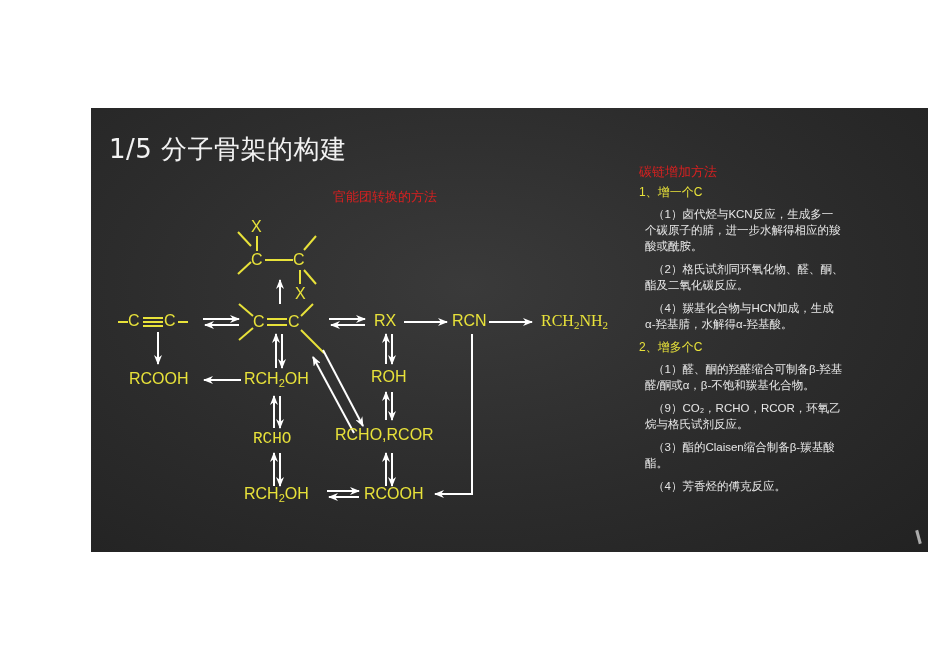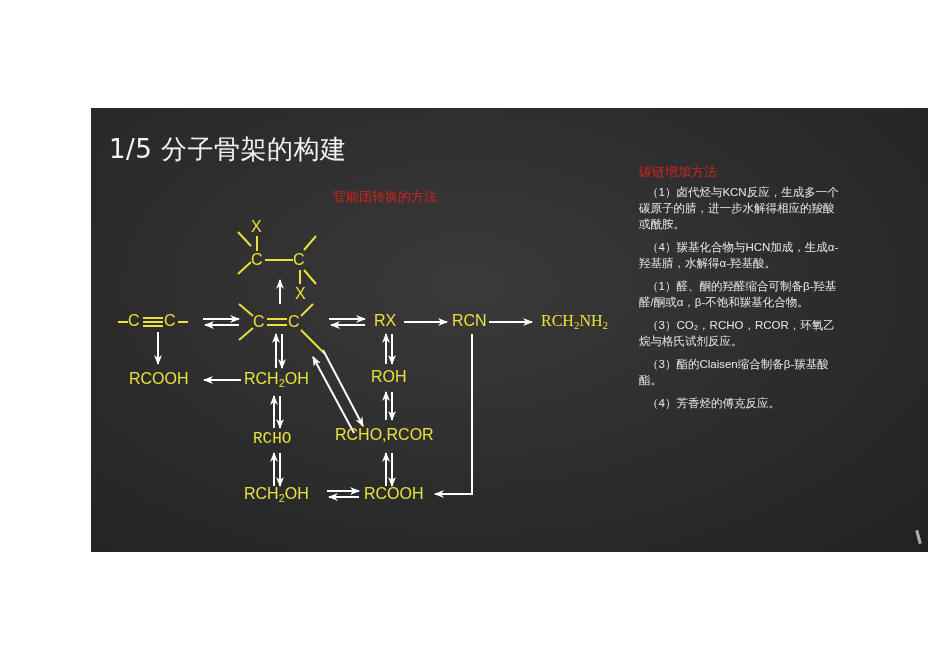--- a/index.html
+++ b/index.html
@@ -29,21 +29,21 @@
       font-family: "Liberation Sans", sans-serif;
     }
     .chem sub { font-size: 11px; vertical-align: -3px; }
     .panel {
       position: absolute; left: 548px; top: 56px; width: 205px;
       font-family: Liberation Sans, sans-serif; font-size: 11.5px; line-height: 16px;
       color: #e6e6e6;
     }
     .panel .heading { color: #d62020; font-size: 13px; margin-bottom: 4px; }
     .panel .section { color: #e8e23a; font-size: 12px; margin: 2px 0 6px 0; }
-    .panel .item { margin-bottom: 7px; text-indent: 8px; }
+    .panel .item { margin-bottom: 7px; text-indent: 8px; margin-left: 6px; }
     .chalk-mark {
       position: absolute; right: 8px; bottom: 8px; width: 3px; height: 14px;
       background: #cfcfcf; transform: rotate(-15deg); opacity: 0.8;
     }
   </style>
 </head>
 <body>
 
 <div class="board">
   <div class="title">1/5 分子骨架的构建</div>
@@ -144,22 +144,25 @@
   <span class="chem" style="left:280px;top:260px;">ROH</span>
 
   <span class="chem" style="left:162px;top:322px;font-family:Liberation Mono, monospace;">RCHO</span>
   <span class="chem" style="left:244px;top:318px;">RCHO,RCOR</span>
 
   <span class="chem" style="left:153px;top:377px;"><span>RCH</span><sub>2</sub><span>OH</span></span>
   <span class="chem" style="left:273px;top:377px;">RCOOH</span>
 
   <div class="panel">
     <div class="heading">碳链增加方法</div>
+    <div class="section">1、增一个C</div>
     <div class="item">（1）卤代烃与KCN反应，生成多一个碳原子的腈，进一步水解得相应的羧酸或酰胺。</div>
+    <div class="item">（2）格氏试剂同环氧化物、醛、酮、酯及二氧化碳反应。</div>
     <div class="item">（4）羰基化合物与HCN加成，生成α-羟基腈，水解得α-羟基酸。</div>
+    <div class="section">2、增多个C</div>
     <div class="item">（1）醛、酮的羟醛缩合可制备β-羟基醛/酮或α，β-不饱和羰基化合物。</div>
-    <div class="item">（3）CO₂，RCHO，RCOR，环氧乙烷与格氏试剂反应。</div>
+    <div class="item">（9）CO₂，RCHO，RCOR，环氧乙烷与格氏试剂反应。</div>
     <div class="item">（3）酯的Claisen缩合制备β-羰基酸酯。</div>
     <div class="item">（4）芳香烃的傅克反应。</div>
   </div>
 
   <div class="chalk-mark"></div>
 </div>
 
 </body></html>

